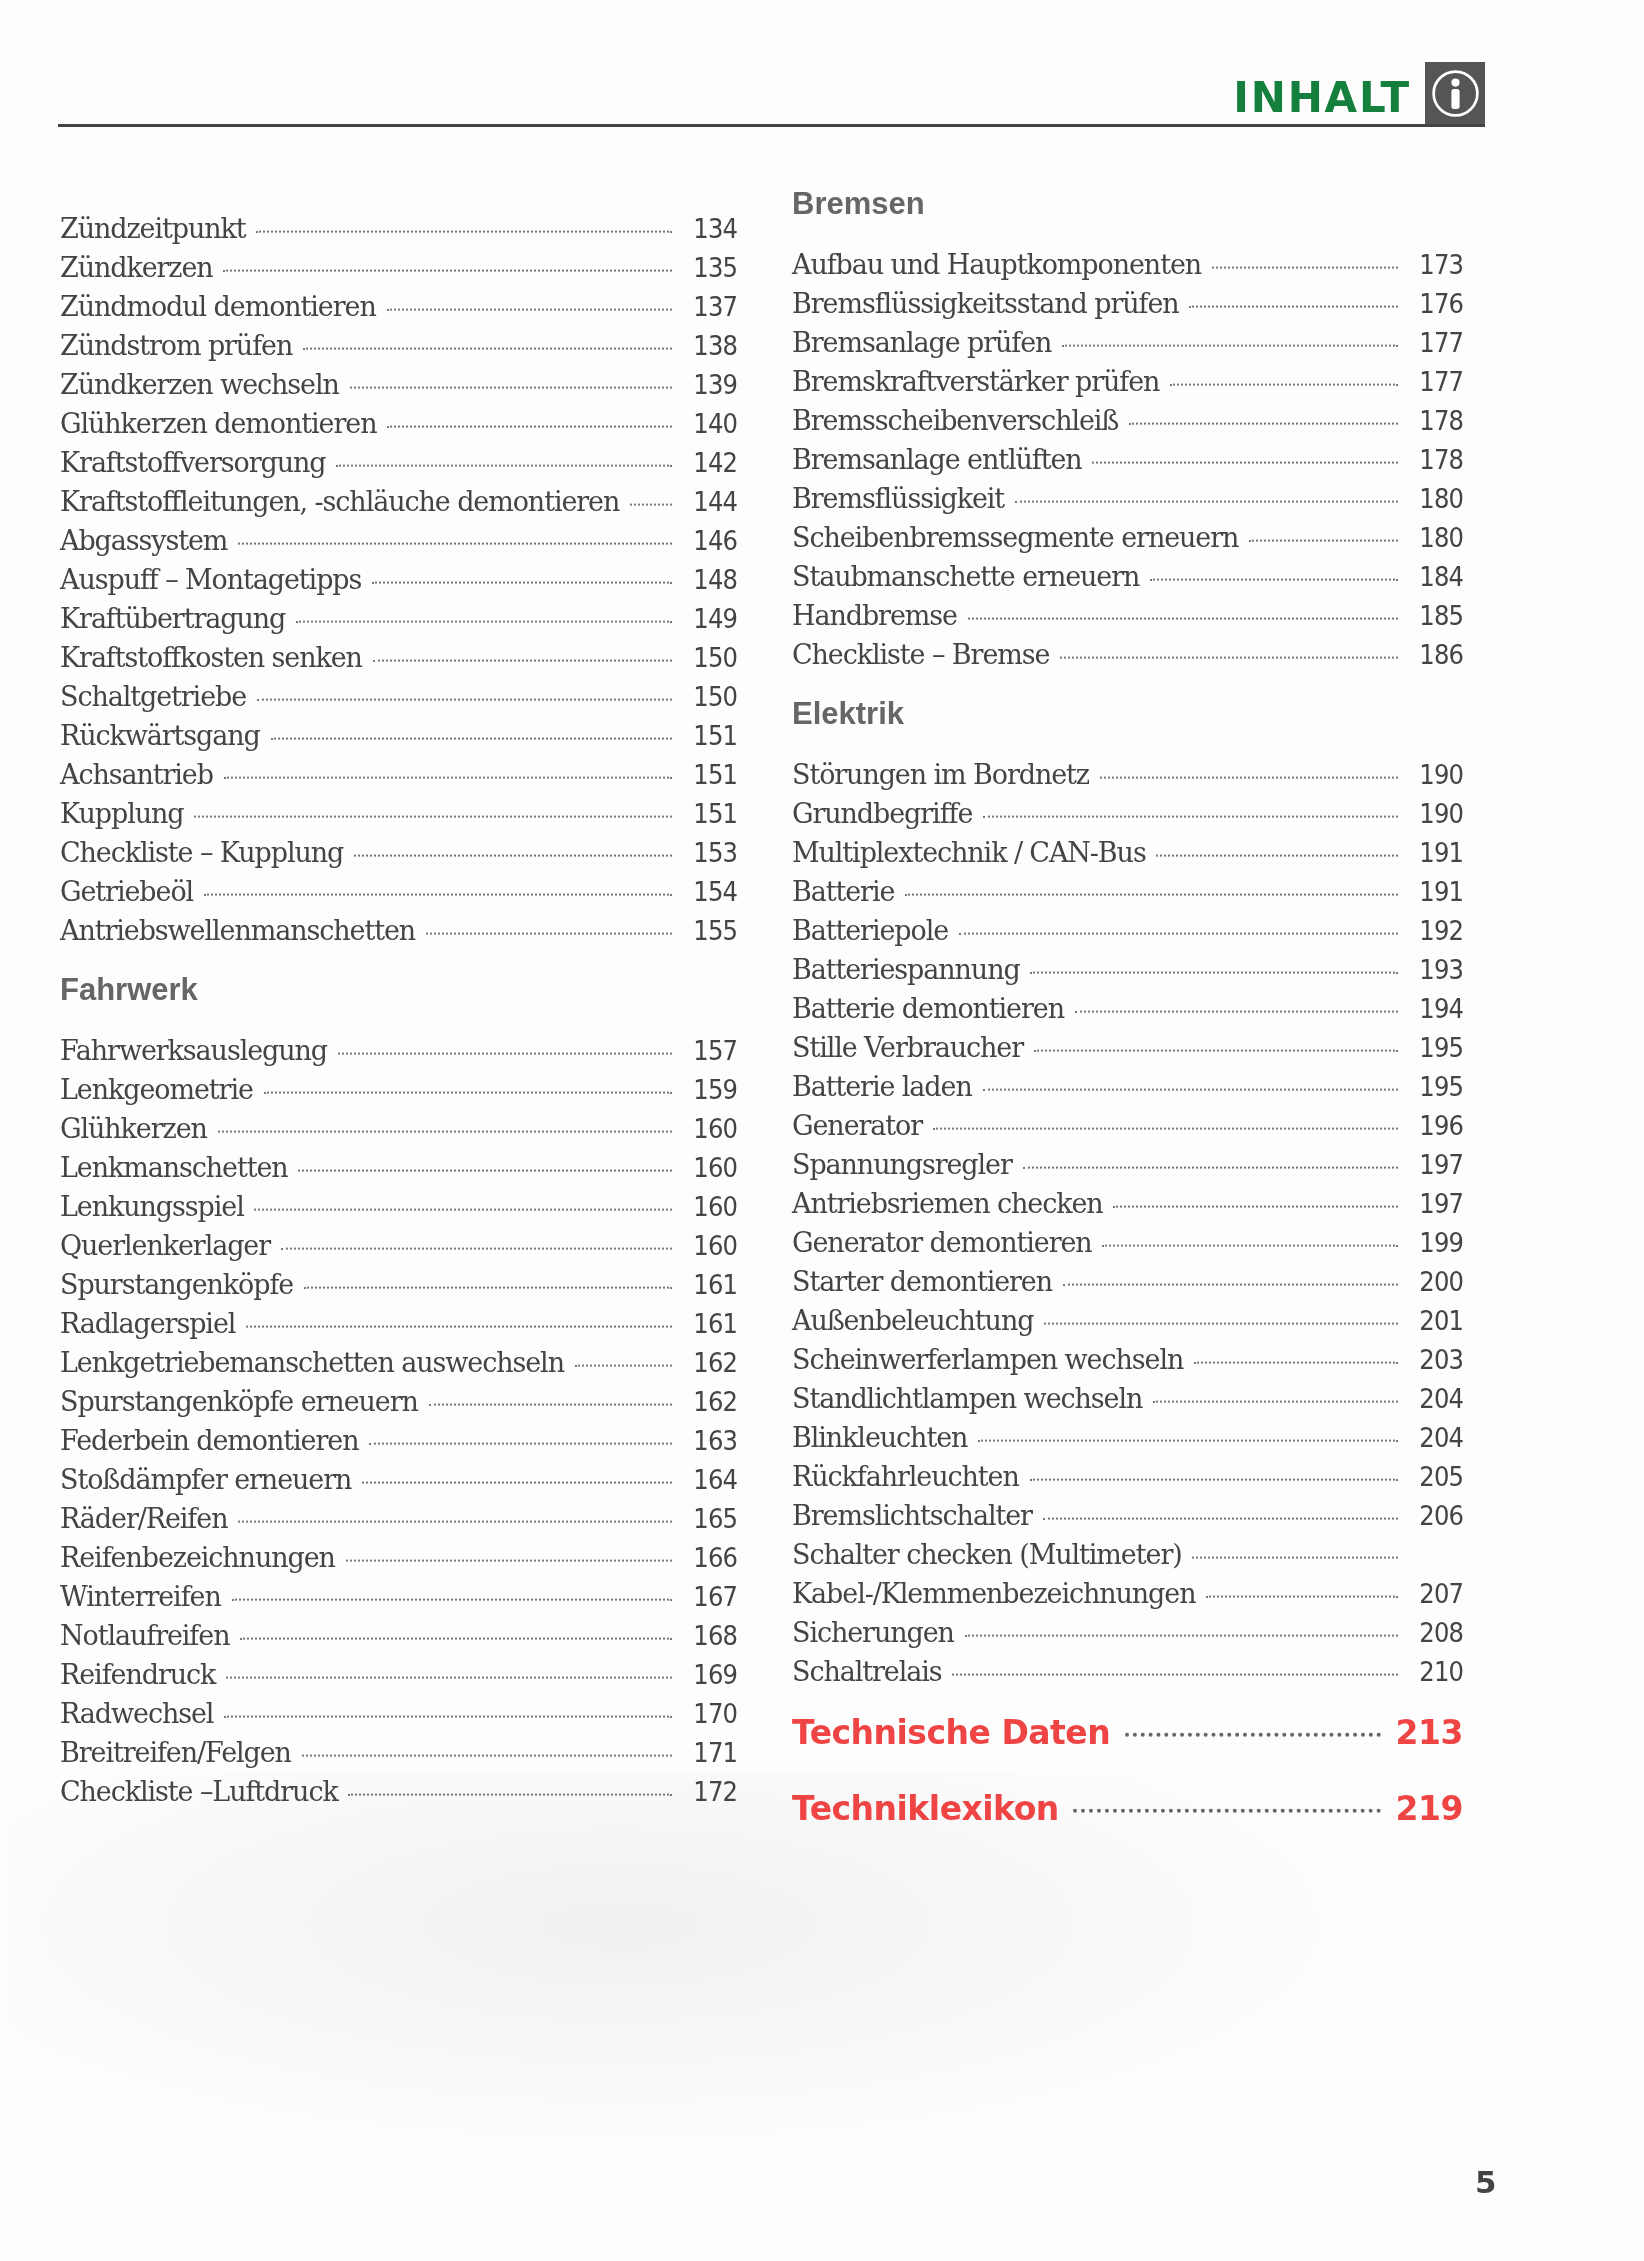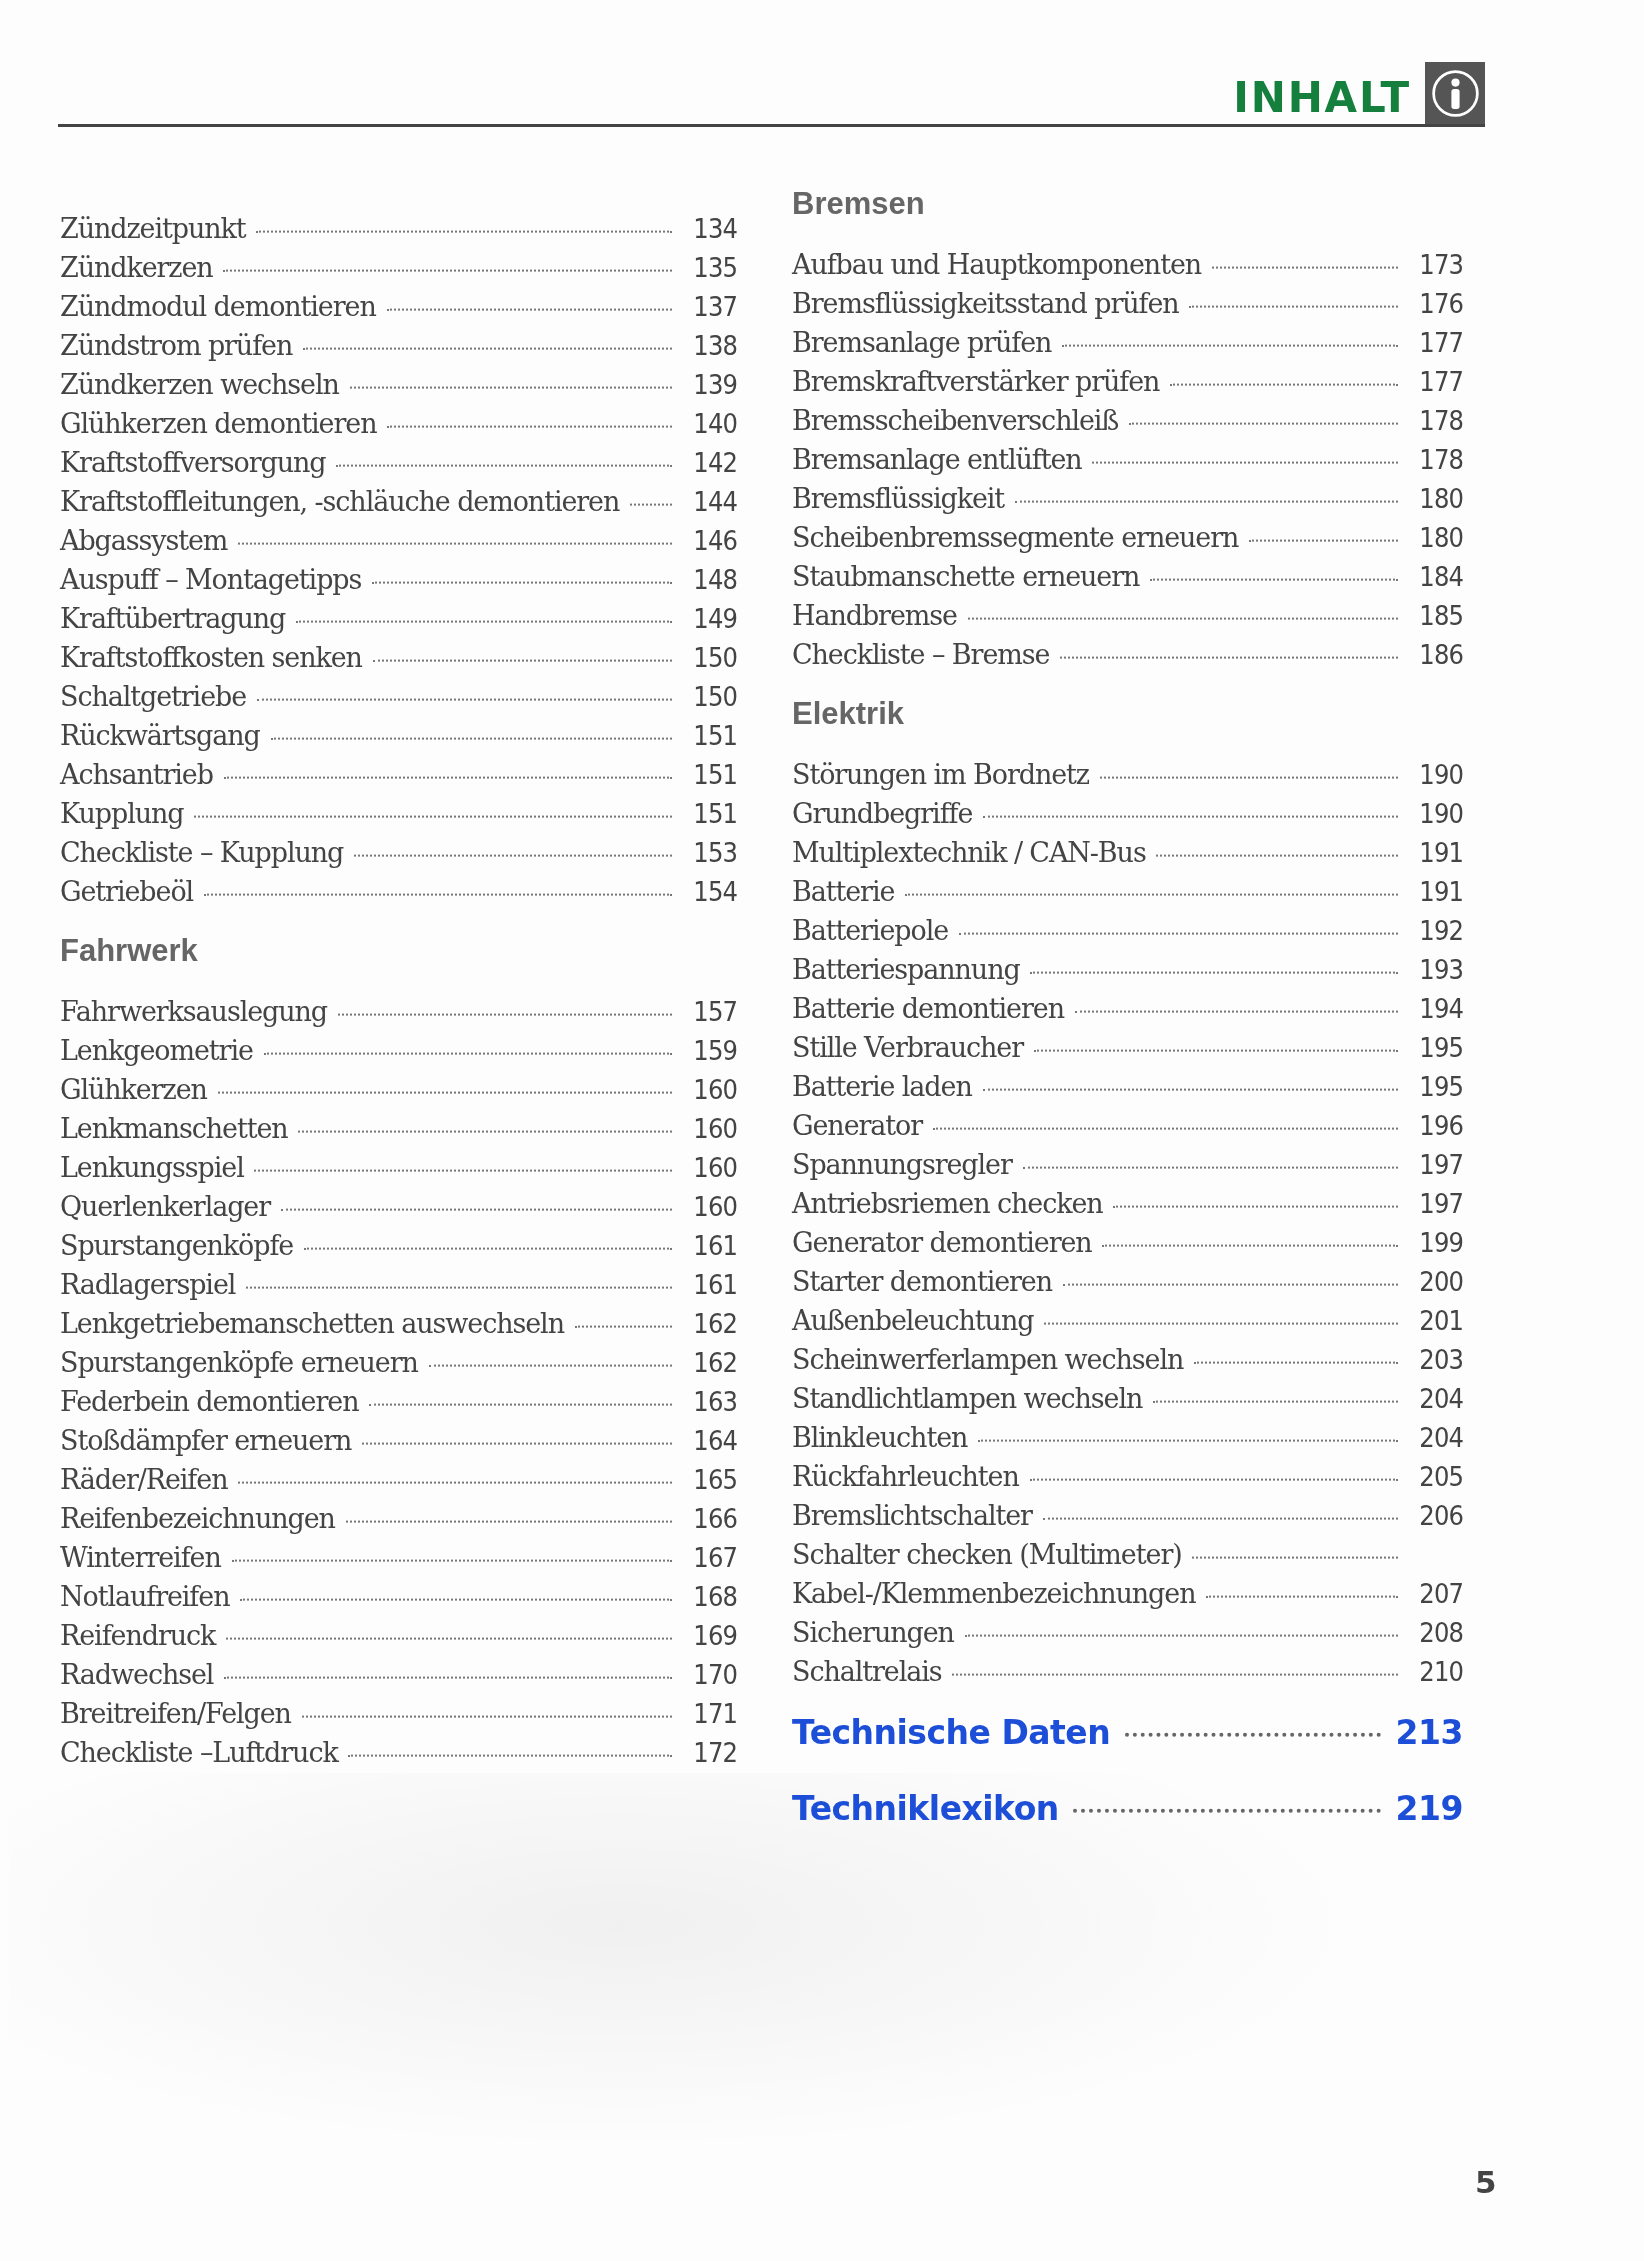--- a/index.html
+++ b/index.html
@@ -30,21 +30,21 @@
       margin: 0 0 27px 0;
     }
     .section { margin-bottom: 18px; }
     .entry { display: flex; align-items: baseline; height: 39px; font-size: 27px; letter-spacing: -1.1px; }
     .entry .label { white-space: nowrap; padding-right: 7.2px; color: #444; }
     .entry .dots {
       flex: 1; border-bottom: 2.7px dotted #777; margin: 0 16.3px 0 3.6px; transform: translateY(-5.4px);
     }
     .entry .page { min-width: 49px; text-align: right; font-family: "DejaVu Sans Condensed", "DejaVu Sans", sans-serif; color: #444; letter-spacing: -0.9px; }
     .big-entry { display: flex; align-items: baseline; font-family: "DejaVu Sans", sans-serif; font-weight: bold;
-      font-size: 33px; color: #1d4ed8; height: 76px; letter-spacing: -0.5px; justify-content: space-between; }
+      font-size: 33px; color: #ef4444; height: 76px; letter-spacing: -0.5px; justify-content: space-between; }
     .big-entry .dots { flex: 1; border-bottom: 4.5px dotted #666; margin: 0 14.5px 0 14.5px; transform: translateY(-7.2px); }
     .page-number {
       position: absolute; left: 1475px; top: 2164px;
       font-family: "DejaVu Sans", sans-serif; font-weight: bold; font-size: 31px; color: #444;
     }
   </style>
 </head>
 <body>
 
 <div class="bleed"></div>
@@ -146,20 +146,25 @@
       <div class="entry">
         <span class="label">Checkliste – Kupplung</span>
         <span class="dots"></span>
         <span class="page">153</span>
       </div>
       <div class="entry">
         <span class="label">Getriebeöl</span>
         <span class="dots"></span>
         <span class="page">154</span>
       </div>
+      <div class="entry">
+        <span class="label">Antriebswellenmanschetten</span>
+        <span class="dots"></span>
+        <span class="page">155</span>
+      </div>
     </div>
     <div class="section">
       <div class="section-title">Fahrwerk</div>
       <div class="entry">
         <span class="label">Fahrwerksauslegung</span>
         <span class="dots"></span>
         <span class="page">157</span>
       </div>
       <div class="entry">
         <span class="label">Lenkgeometrie</span>

